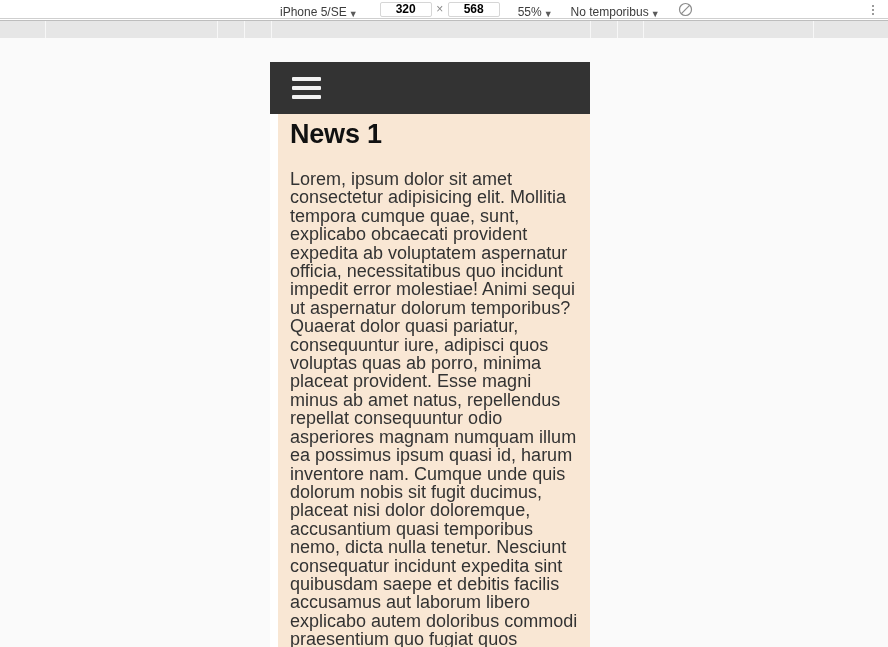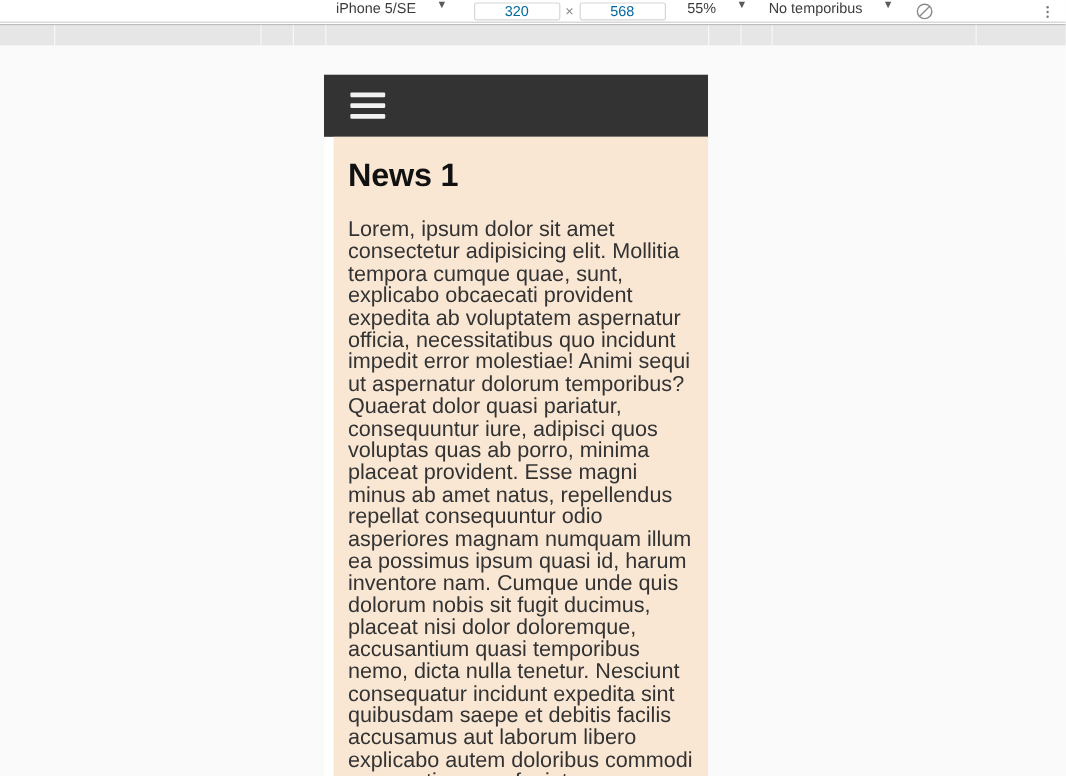--- a/index.html
+++ b/index.html
@@ -34,51 +34,52 @@
   .tb-item {
     display: flex;
     align-items: center;
     height: 19px;
     white-space: nowrap;
     color: #3c3c3c;
     font-size: 12px;
   }
   .tb-select {
     display: flex;
-    align-items: flex-start;
-    gap: 17px;
+    align-items: flex-end;
+    gap: 2px;
     padding: 0 4px;
     cursor: default;
   }
   .caret {
     display: inline-block;
     font-size: 9px;
     line-height: 1;
     color: #5a5a5a;
     transform: translateY(0px);
   }
   .tb-gap-a { width: 18px; }
   .tb-gap-b { width: 14px; }
   .tb-gap-c { width: 10px; }
   .tb-gap-e { width: 14px; }
 
   .dim-input {
-    width: 72px;
+    width: 52px;
     height: 15px;
     line-height: 15px;
     border: 1px solid #d6d6d6;
     background: #fff;
     border-radius: 2px;
     text-align: center;
     font-size: 12px;
-    color: #0369a1;
+    color: #000000;
     font-family: "Liberation Sans", sans-serif;
     box-sizing: border-box;
     padding: 0;
     outline: none;
+    font-weight: bold;
   }
   .dim-x {
     width: 16px;
     text-align: center;
     color: #8a8a8a;
     font-size: 12px;
   }
 
   .slash-icon {
     width: 15px;
@@ -173,21 +174,21 @@
 
   #site-body {
     background: #f9e7d4;
     margin: 0 0 0 8px;
     min-height: 533px;
     padding: 0 8px 0 6px;
     box-sizing: border-box;
   }
   #article-title {
     margin: 0;
-    padding: 16px 0 0 6px;
+    padding: 4px 0 0 6px;
     font-size: 27px;
     line-height: 32px;
     font-weight: bold;
     color: #111111;
     letter-spacing: -0.2px;
   }
   #article-body {
     margin: 0;
     padding: 20px 4px 0 6px;
     font-size: 18px;

